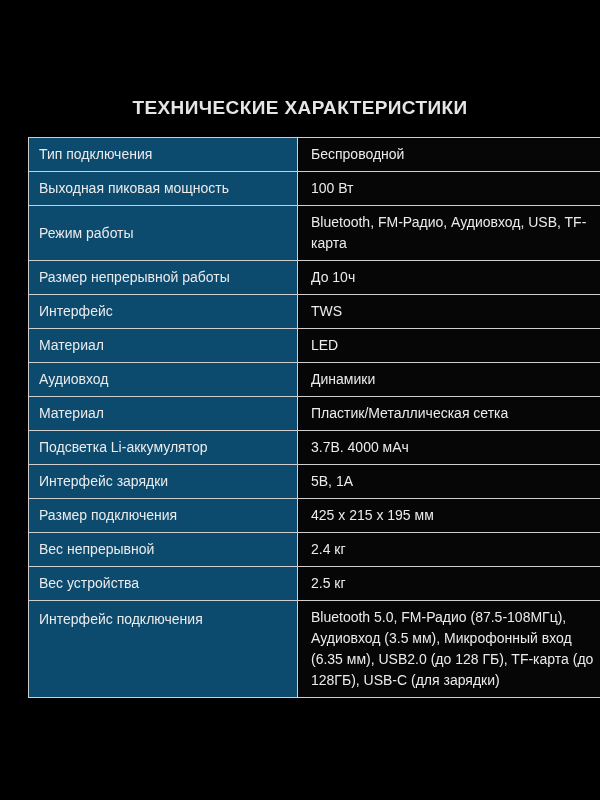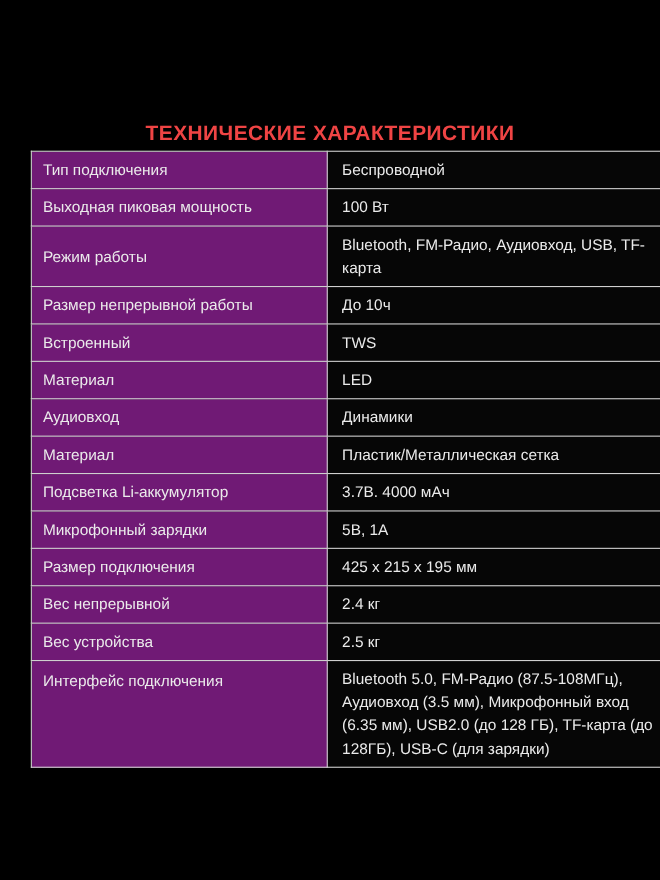--- a/index.html
+++ b/index.html
@@ -9,25 +9,25 @@
   body {
     width: 600px;
     height: 800px;
     background: #000000;
     font-family: "Liberation Sans", sans-serif;
     position: relative;
     overflow: hidden;
   }
   .page-title {
     position: absolute;
-    top: 111px;
+    top: 97px;
     left: 0;
     width: 600px;
     text-align: center;
-    color: #ef4444;
+    color: #e5e5e5;
     font-size: 19px;
     font-weight: bold;
     letter-spacing: 0.4px;
     margin: 0;
   }
   table.spec-table {
     position: absolute;
     left: 28px;
     top: 137px;
     width: 545px;
@@ -36,21 +36,21 @@
   }
   .spec-table td {
     border: 1px solid #cfcfcf;
     color: #ebebeb;
     font-size: 14px;
     line-height: 21px;
     vertical-align: middle;
     font-weight: 400;
   }
   .spec-table td.label-cell {
-    background: #701a75;
+    background: #0c4a6e;
     width: 250px;
     padding: 6px 8px 6px 10px;
   }
   .spec-table td.value-cell {
     background: #060606;
     width: 295px;
     padding: 6px 10px 6px 13px;
   }
   .spec-table tr.single td {
     height: 33px;
@@ -76,41 +76,41 @@
       </tr>
       <tr>
         <td class="label-cell">Режим работы</td>
         <td class="value-cell">Bluetooth, FM-Радио, Аудиовход, USB, TF-карта</td>
       </tr>
       <tr class="single">
         <td class="label-cell">Размер непрерывной работы</td>
         <td class="value-cell">До 10ч</td>
       </tr>
       <tr class="single">
-        <td class="label-cell">Встроенный</td>
+        <td class="label-cell">Интерфейс</td>
         <td class="value-cell">TWS</td>
       </tr>
       <tr class="single">
         <td class="label-cell">Материал</td>
         <td class="value-cell">LED</td>
       </tr>
       <tr class="single">
         <td class="label-cell">Аудиовход</td>
         <td class="value-cell">Динамики</td>
       </tr>
       <tr class="single">
         <td class="label-cell">Материал</td>
         <td class="value-cell">Пластик/Металлическая сетка</td>
       </tr>
       <tr class="single">
         <td class="label-cell">Подсветка Li-аккумулятор</td>
         <td class="value-cell">3.7В. 4000 мАч</td>
       </tr>
       <tr class="single">
-        <td class="label-cell">Микрофонный зарядки</td>
+        <td class="label-cell">Интерфейс зарядки</td>
         <td class="value-cell">5В, 1А</td>
       </tr>
       <tr class="single">
         <td class="label-cell">Размер подключения</td>
         <td class="value-cell">425 x 215 x 195 мм</td>
       </tr>
       <tr class="single">
         <td class="label-cell">Вес непрерывной</td>
         <td class="value-cell">2.4 кг</td>
       </tr>

